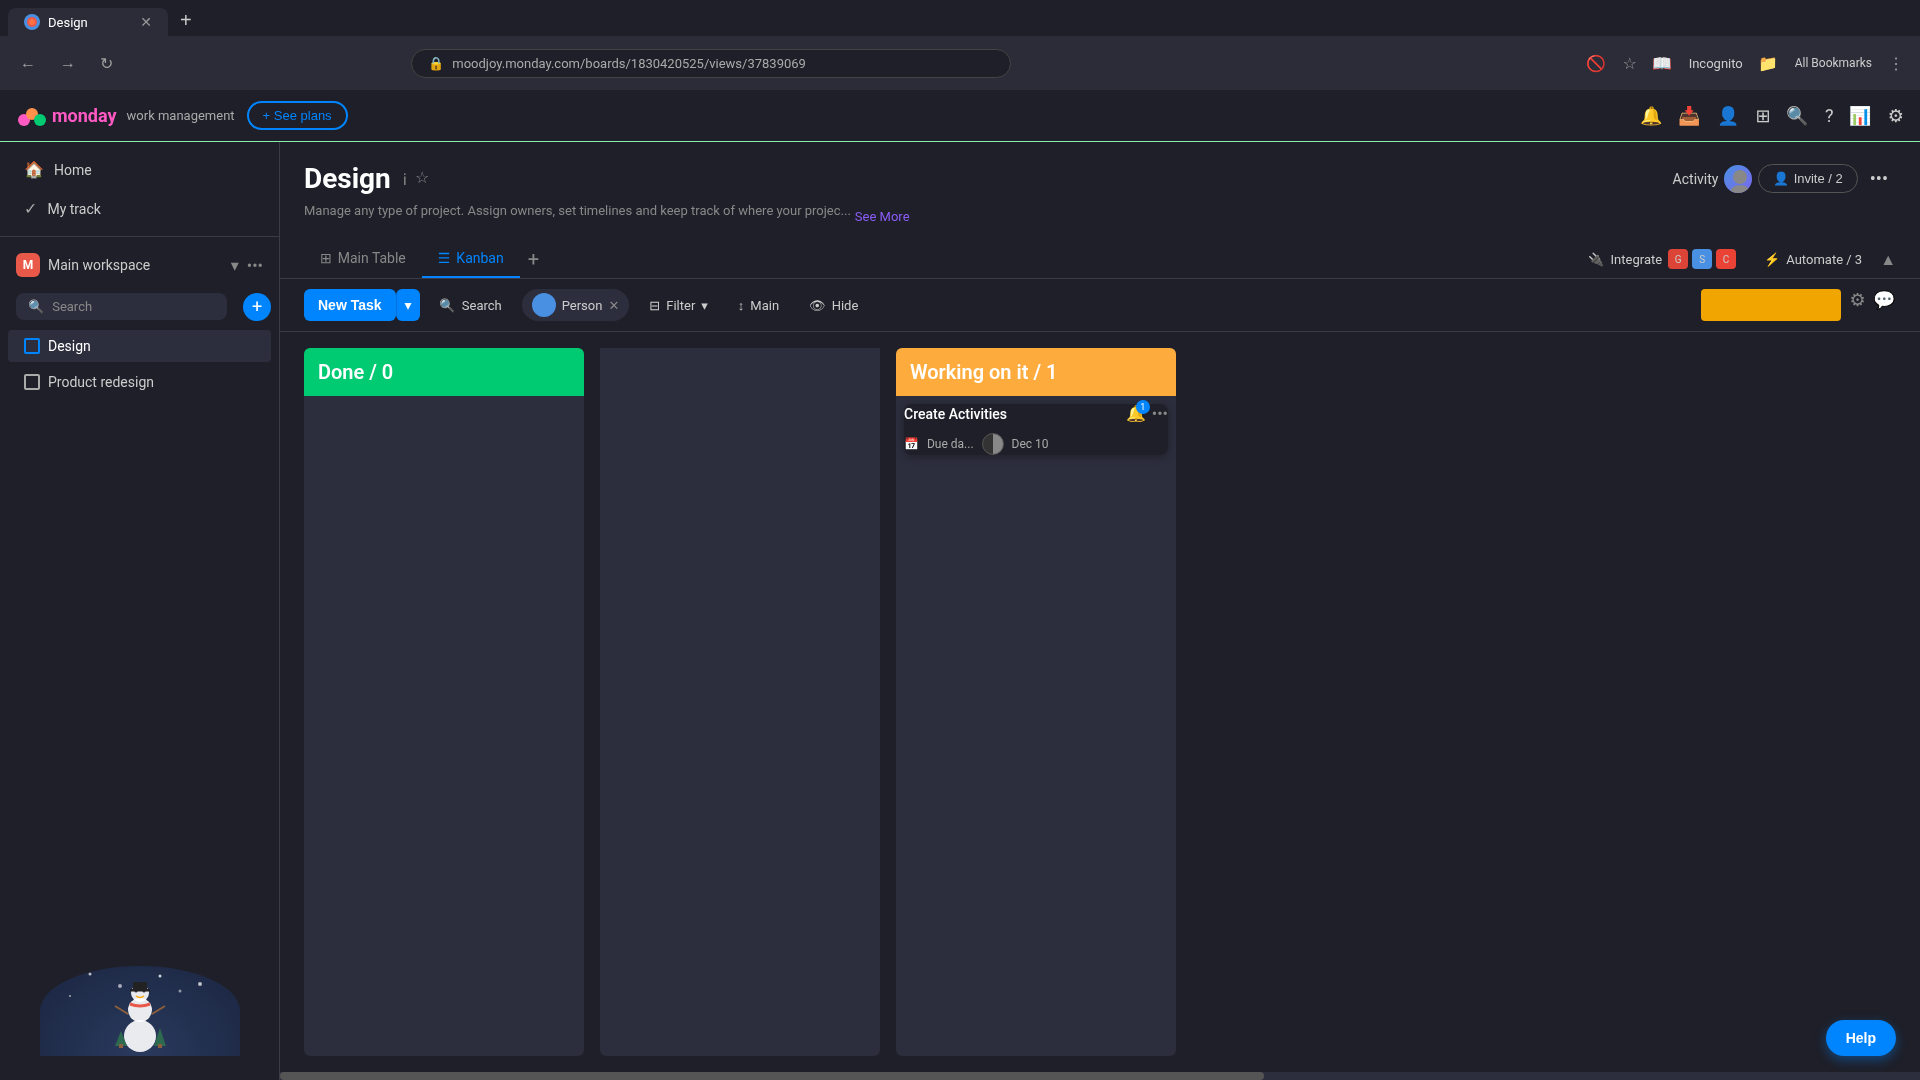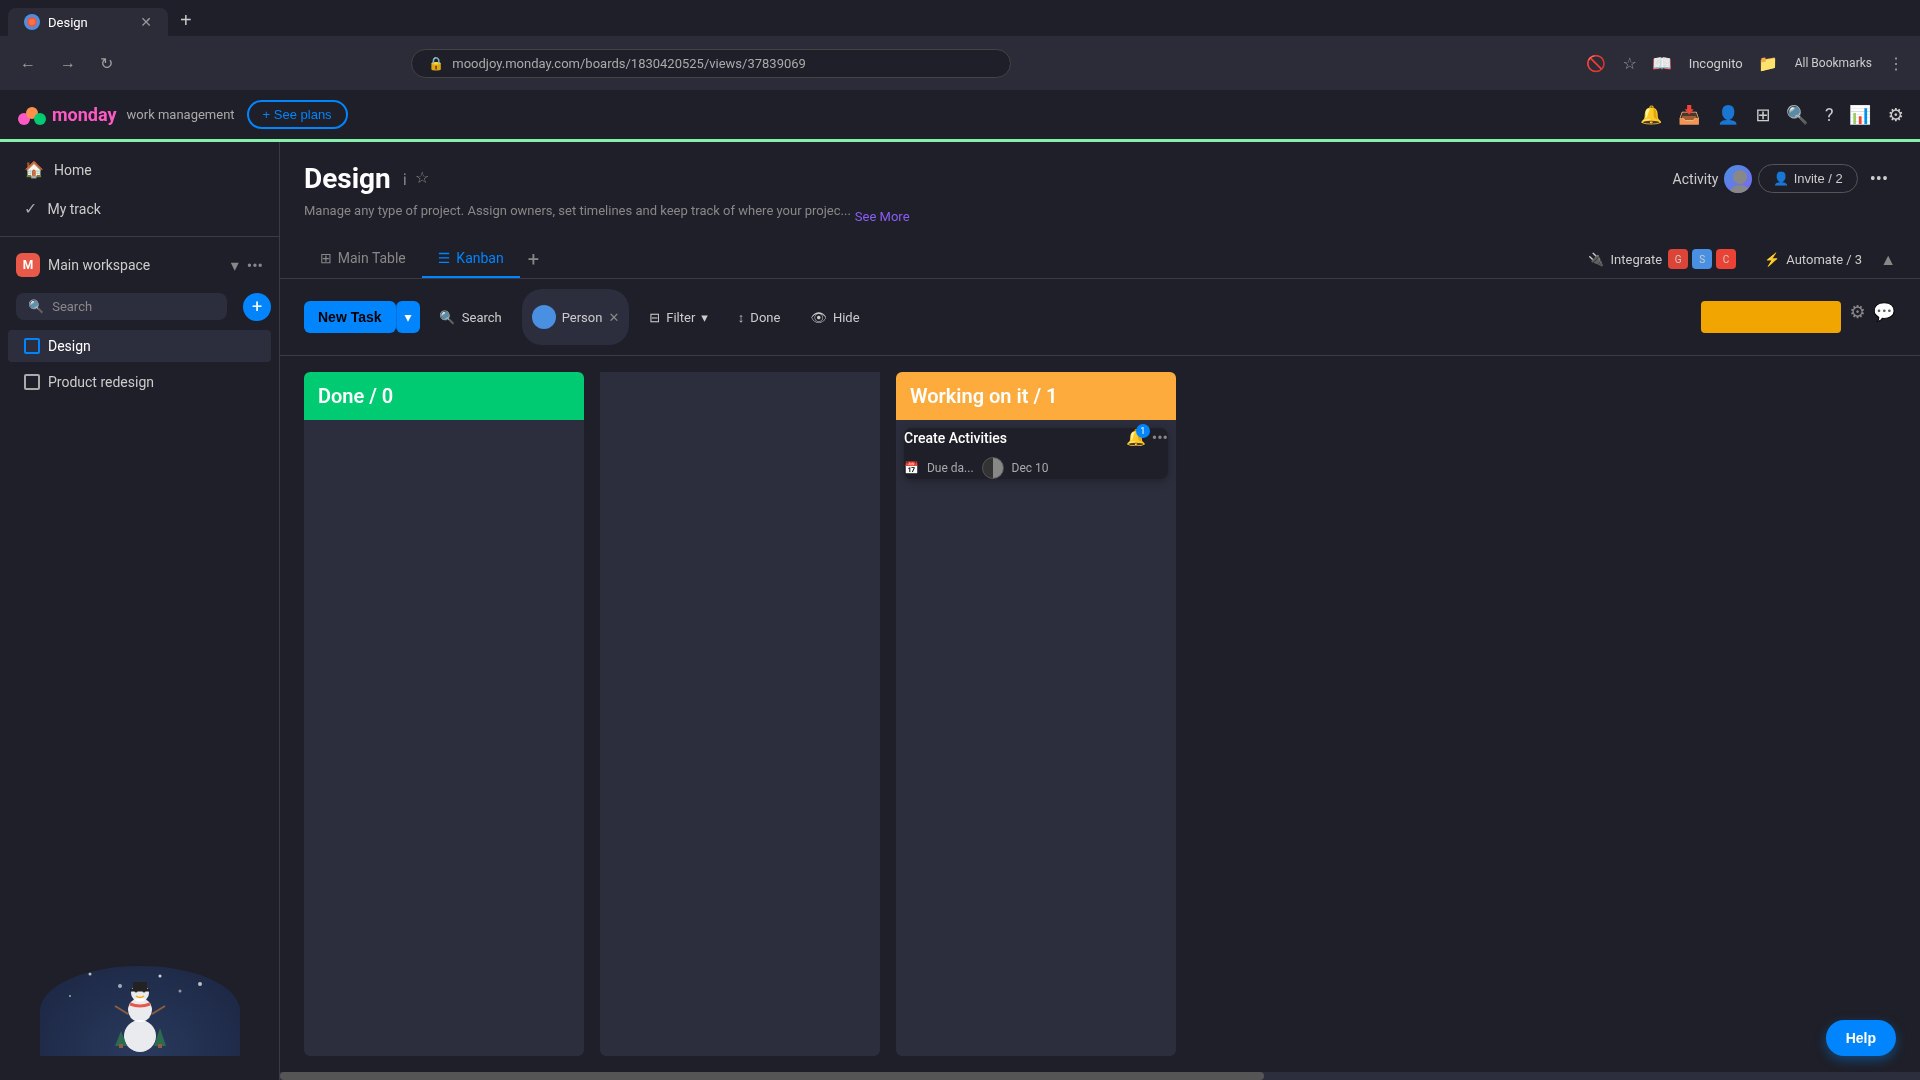--- a/index.html
+++ b/index.html
@@ -15,21 +15,21 @@
     .tab-new { background: transparent; border: none; color: #ccc; font-size: 20px; cursor: pointer; padding: 4px 8px; }
     .browser-nav { height: 54px; display: flex; align-items: center; padding: 0 12px; gap: 8px; background: #2b2c37; }
     .nav-btn { background: none; border: none; color: #9e9e9e; font-size: 16px; cursor: pointer; padding: 4px 8px; border-radius: 4px; }
     .url-bar { flex: 1; background: #1e1f28; border: 1px solid #444; border-radius: 20px; padding: 6px 16px; color: #ccc; font-size: 13px; display: flex; align-items: center; gap: 8px; max-width: 600px; margin: 0 auto; }
     .url-bar span { color: #aaa; font-size: 13px; }
     .nav-icons { display: flex; align-items: center; gap: 8px; margin-left: auto; }
     .nav-icon { color: #9e9e9e; font-size: 16px; cursor: pointer; padding: 4px; }
 
     
     .app-container { display: flex; flex-direction: column; height: calc(1080px - 90px); background: #1e1f28; }
-    .app-header { height: 52px; background: #1e1f28; display: flex; align-items: center; padding: 0 16px; gap: 12px; border-bottom: 3px solid #86efac; }
+    .app-header { height: 52px; background: #1e1f28; display: flex; align-items: center; padding: 0 16px; gap: 12px; border-bottom: 1px solid #86efac; }
     .see-plans-btn { background: transparent; border: 2px solid #0085ff; color: #0085ff; border-radius: 20px; padding: 5px 14px; font-size: 13px; cursor: pointer; display: flex; align-items: center; gap: 4px; }
     .header-spacer { flex: 1; }
     .header-icons { display: flex; align-items: center; gap: 16px; }
     .header-icon { color: #ccc; font-size: 18px; cursor: pointer; }
 
     
     .main-content { display: flex; flex: 1; overflow: hidden; }
 
     
     .sidebar { width: 280px; background: #1e1f28; border-right: 1px solid #3a3b47; display: flex; flex-direction: column; padding: 8px 0; flex-shrink: 0; }
@@ -68,24 +68,24 @@
     .add-view-btn { color: #888; font-size: 20px; cursor: pointer; padding: 4px 8px; }
     .integrate-area { margin-left: auto; display: flex; align-items: center; gap: 8px; }
     .integrate-btn { display: flex; align-items: center; gap: 6px; color: #ccc; font-size: 13px; cursor: pointer; padding: 6px 10px; }
     .integrate-icons { display: flex; gap: 4px; }
     .int-icon { width: 20px; height: 20px; border-radius: 4px; display: flex; align-items: center; justify-content: center; font-size: 10px; }
     .automate-btn { display: flex; align-items: center; gap: 6px; color: #ccc; font-size: 13px; cursor: pointer; padding: 6px 10px; }
     .collapse-btn { color: #888; cursor: pointer; font-size: 16px; }
 
     
     .toolbar { display: flex; align-items: center; gap: 10px; padding: 10px 24px; border-bottom: 1px solid #3a3b47; }
-    .new-task-btn { background: #0085ff; color: #000000; border: none; border-radius: 6px; padding: 8px 14px; font-size: 14px; font-weight: 600; cursor: pointer; display: flex; align-items: center; gap: 4px; }
+    .new-task-btn { background: #0085ff; color: #ffffff; border: none; border-radius: 6px; padding: 8px 14px; font-size: 14px; font-weight: 600; cursor: pointer; display: flex; align-items: center; gap: 4px; }
     .new-task-dropdown { background: #0085ff; color: white; border: none; border-radius: 6px; padding: 8px 8px; font-size: 14px; cursor: pointer; border-left: 1px solid #0070dd; }
     .toolbar-btn { display: flex; align-items: center; gap: 6px; color: #ccc; font-size: 13px; cursor: pointer; padding: 6px 10px; border-radius: 6px; }
-    .person-filter { display: flex; align-items: center; gap: 6px; background: #2d2e3d; border-radius: 20px; padding: 16px 10px; font-size: 13px; color: #ccc; }
+    .person-filter { display: flex; align-items: center; gap: 6px; background: #2d2e3d; border-radius: 20px; padding: 4px 10px; font-size: 13px; color: #ccc; }
     .person-avatar { width: 24px; height: 24px; border-radius: 50%; background: #555; }
     .person-close { color: #888; cursor: pointer; }
     .toolbar-right { margin-left: auto; display: flex; gap: 8px; }
     .orange-bar { width: 140px; height: 32px; background: #f0a500; border-radius: 4px; }
     .toolbar-icon { color: #888; font-size: 18px; cursor: pointer; }
 
     
     .kanban-area { flex: 1; overflow-x: auto; overflow-y: auto; padding: 16px 24px; display: flex; gap: 16px; }
     .kanban-column { min-width: 280px; width: 280px; display: flex; flex-direction: column; }
     .column-header { padding: 12px 14px; border-radius: 6px 6px 0 0; font-size: 20px; font-weight: 600; color: white; margin-bottom: 0; }
@@ -322,21 +322,21 @@
           <span>Person</span>
           <span class="person-close">✕</span>
         </div>
         <div class="toolbar-btn">
           <span>⊟</span>
           <span>Filter</span>
           <span>▾</span>
         </div>
         <div class="toolbar-btn">
           <span>↕</span>
-          <span>Done</span>
+          <span>Main</span>
         </div>
         <div class="toolbar-btn">
           <span>👁</span>
           <span>Hide</span>
         </div>
         <div class="toolbar-right">
           <div class="orange-bar"></div>
           <span class="toolbar-icon">⚙</span>
           <span class="toolbar-icon">💬</span>
         </div>

